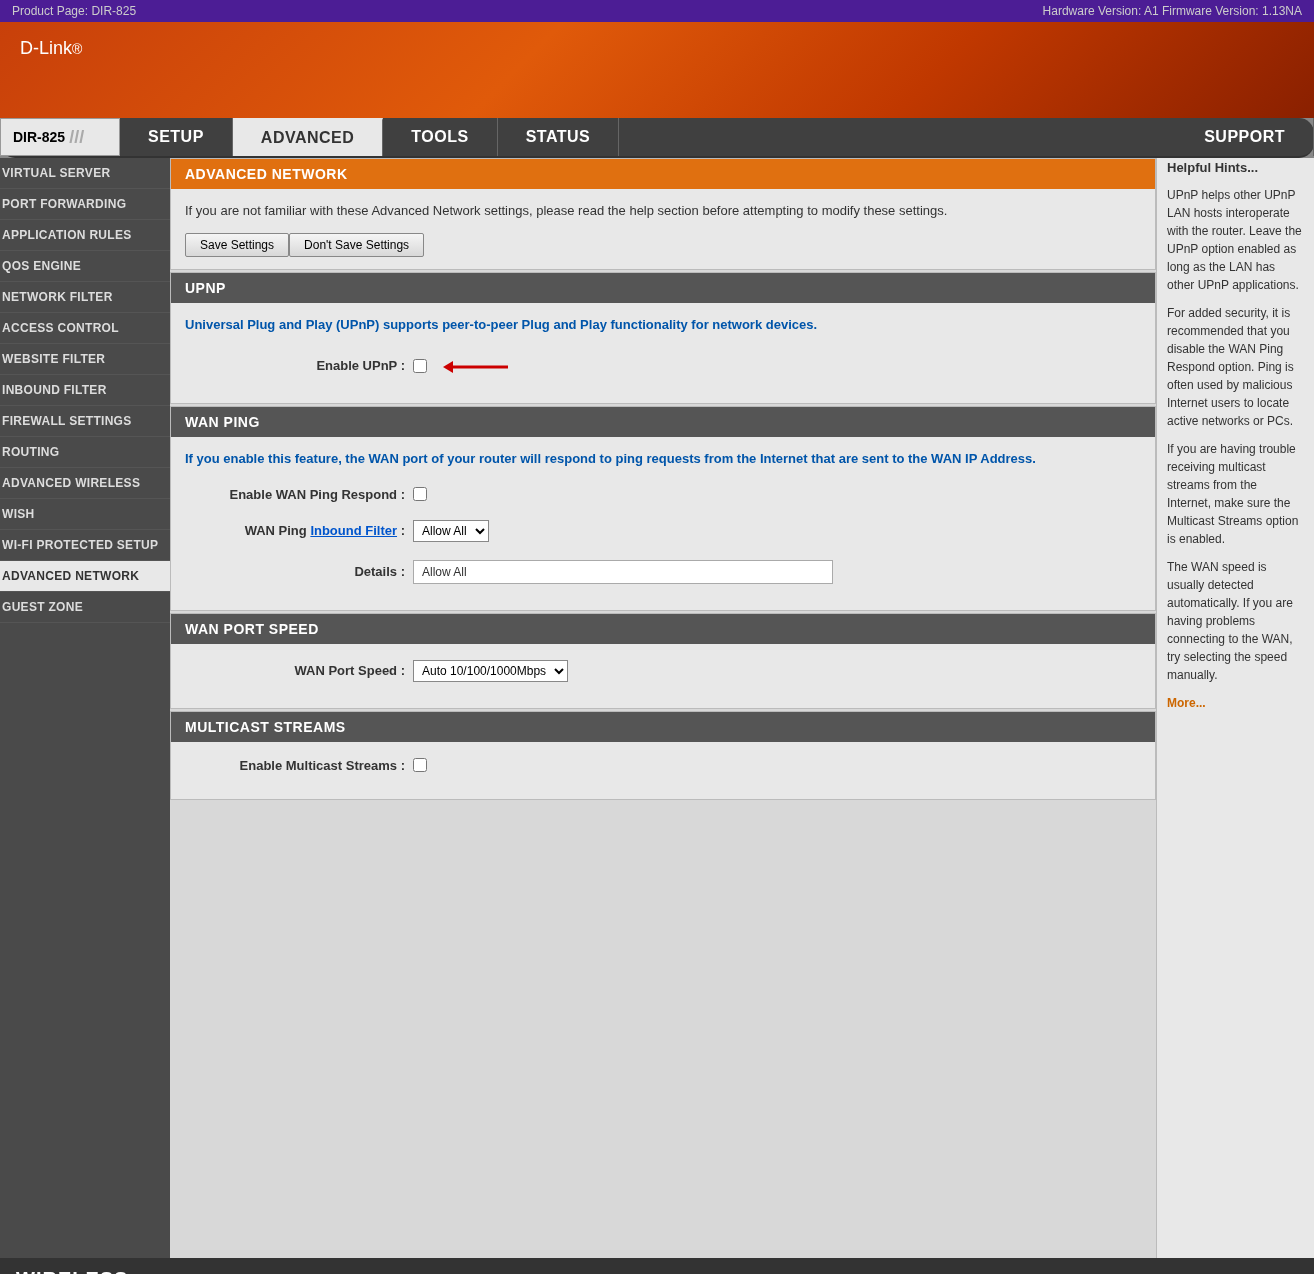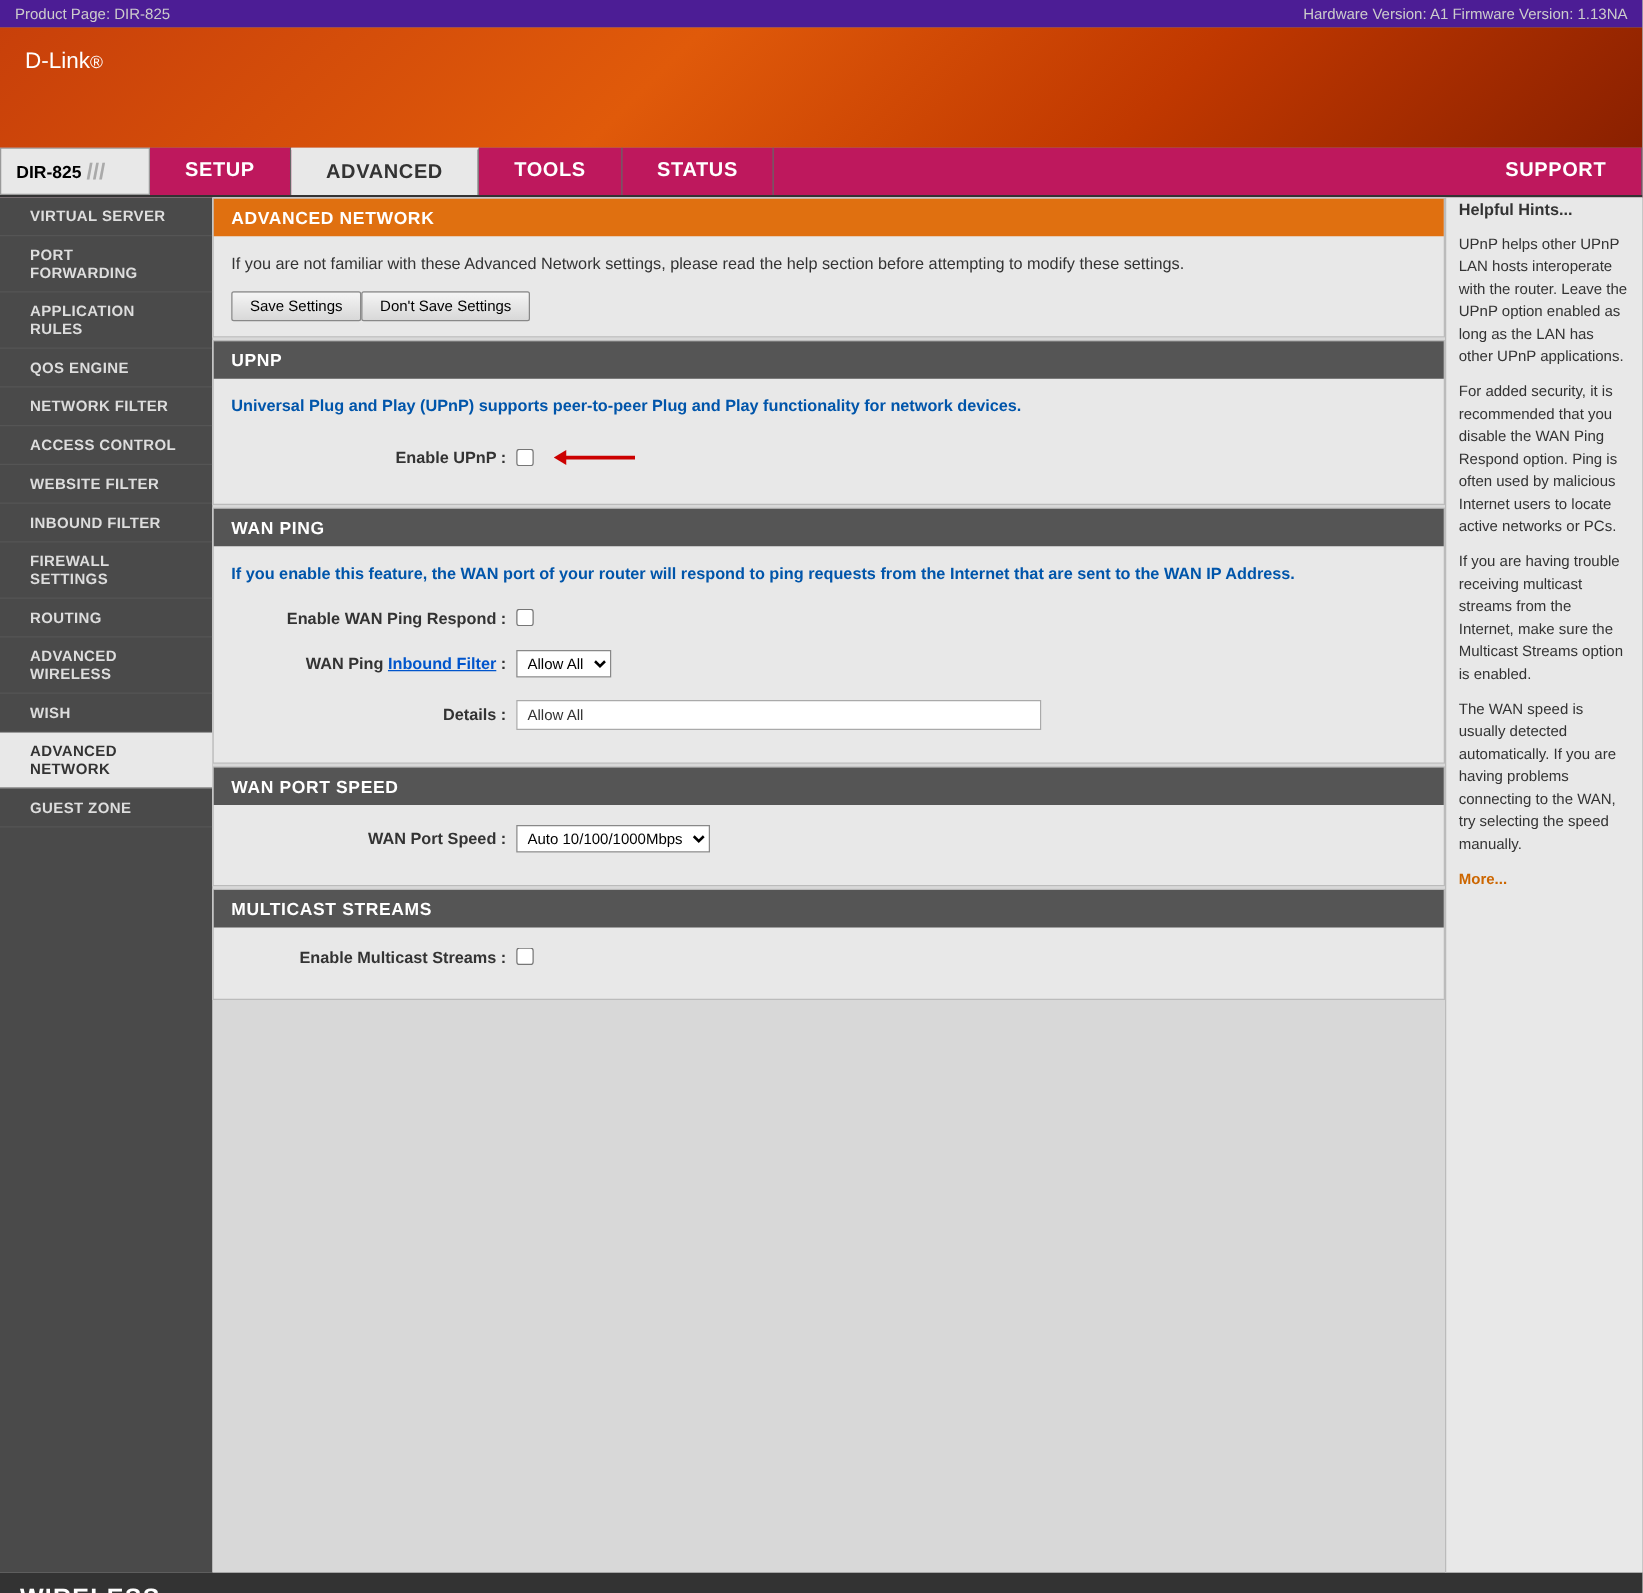--- a/index.html
+++ b/index.html
@@ -26,25 +26,26 @@
     .header-logo {
       color: white;
       font-size: 36px;
       font-weight: bold;
       font-family: Arial, sans-serif;
     }
     .header-logo span { font-size: 18px; vertical-align: super; font-weight: normal; }
 
     
     .nav-tabs {
-      background: #be185d;
+      background: #404040;
       display: flex;
       align-items: stretch;
       height: 40px;
       border-bottom: 2px solid #333;
+      border-radius: 15px;
     }
     .nav-tabs .router-id {
       background: #e8e8e8;
       border: 1px solid #999;
       padding: 4px 12px;
       font-weight: bold;
       font-size: 14px;
       display: flex;
       align-items: center;
       min-width: 120px;
@@ -75,21 +76,21 @@
     }
 
     
     .sidebar {
       width: 170px;
       background: #4a4a4a;
       min-height: 1100px;
       flex-shrink: 0;
     }
     .sidebar-item {
-      padding: 8px 24px;
+      padding: 8px 2px;
       color: #ddd;
       font-size: 12px;
       font-weight: bold;
       cursor: pointer;
       border-bottom: 1px solid #555;
       text-transform: uppercase;
       letter-spacing: 0.3px;
     }
     .sidebar-item.active { background: #e8e8e8; color: #333; }
 
@@ -259,20 +260,21 @@
     <div class="sidebar-item">APPLICATION RULES</div>
     <div class="sidebar-item">QOS ENGINE</div>
     <div class="sidebar-item">NETWORK FILTER</div>
     <div class="sidebar-item">ACCESS CONTROL</div>
     <div class="sidebar-item">WEBSITE FILTER</div>
     <div class="sidebar-item">INBOUND FILTER</div>
     <div class="sidebar-item">FIREWALL SETTINGS</div>
     <div class="sidebar-item">ROUTING</div>
     <div class="sidebar-item">ADVANCED WIRELESS</div>
     <div class="sidebar-item">WISH</div>
+    <div class="sidebar-item">WI-FI PROTECTED SETUP</div>
     <div class="sidebar-item active">ADVANCED NETWORK</div>
     <div class="sidebar-item">GUEST ZONE</div>
   </div>
 
   <div class="content">
 
     <div class="content-block">
       <div class="section-header">
         <span>ADVANCED NETWORK</span>
       </div>

